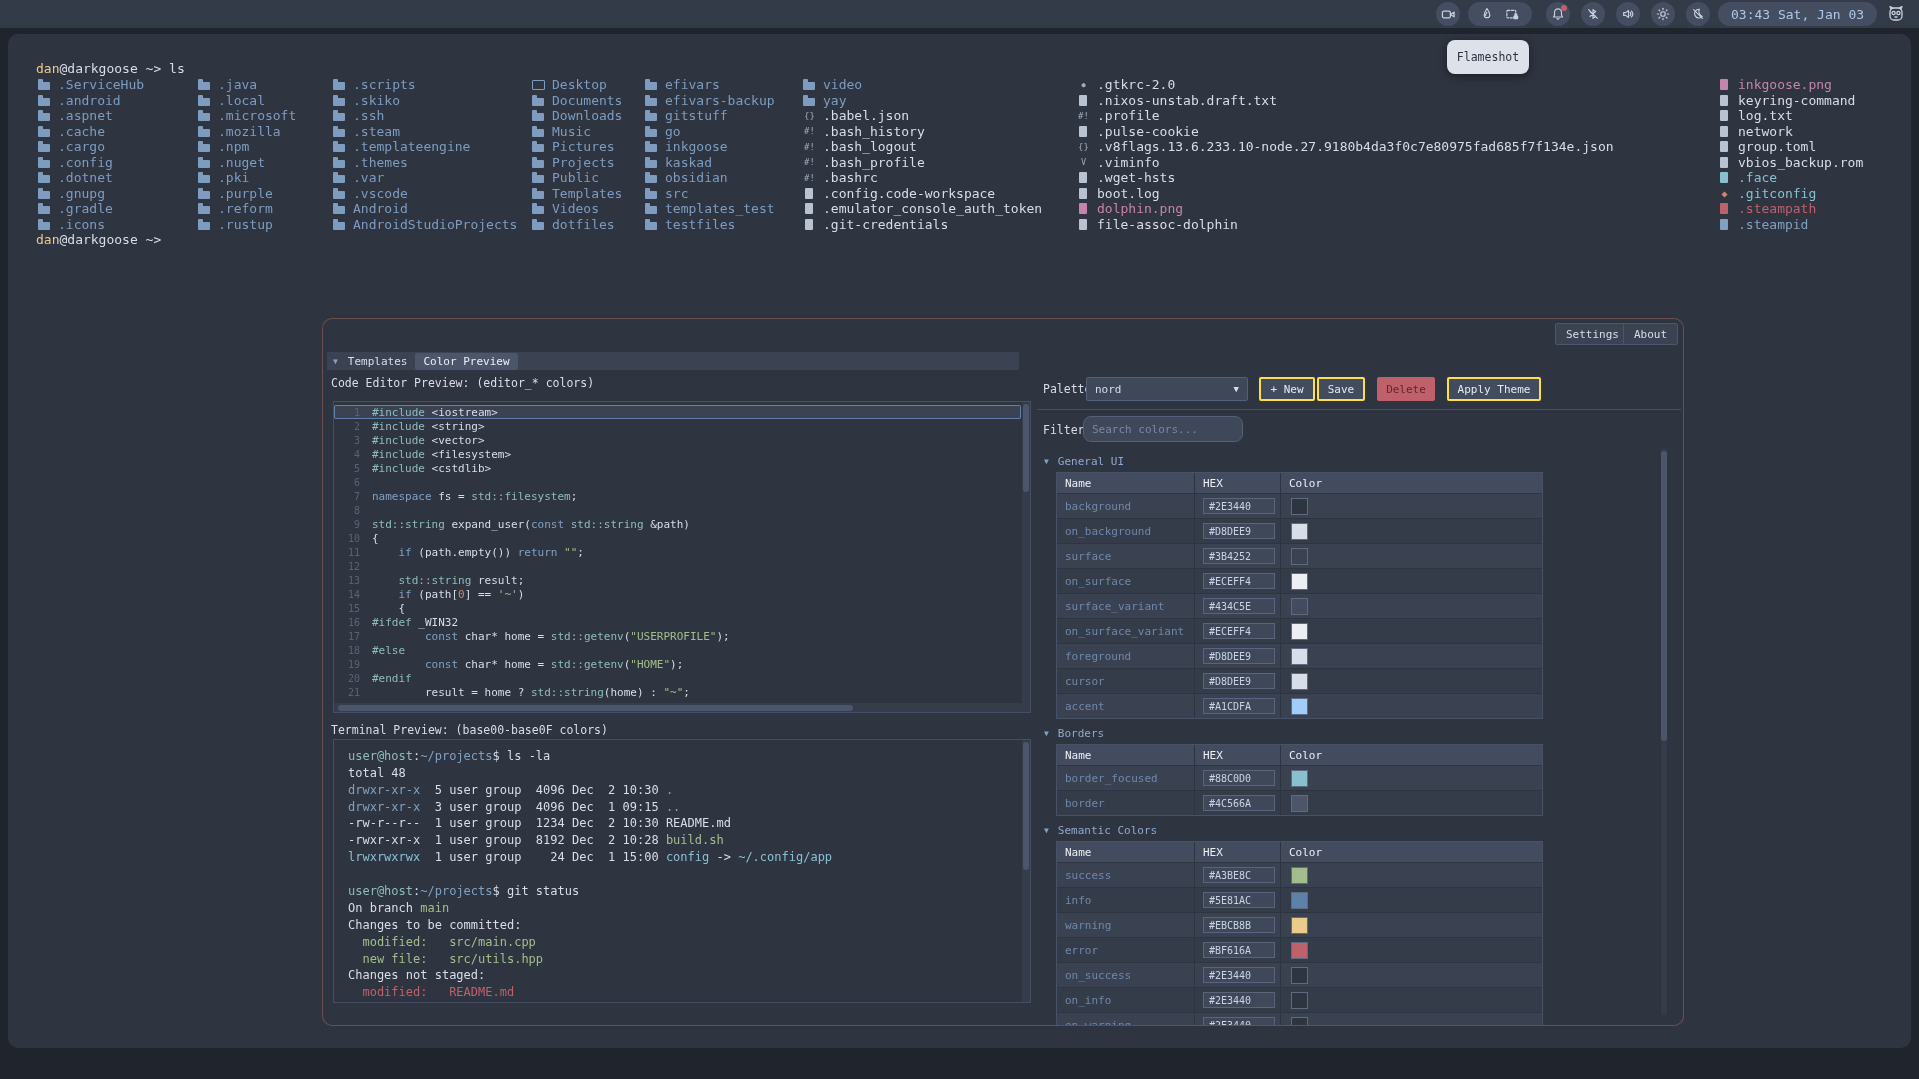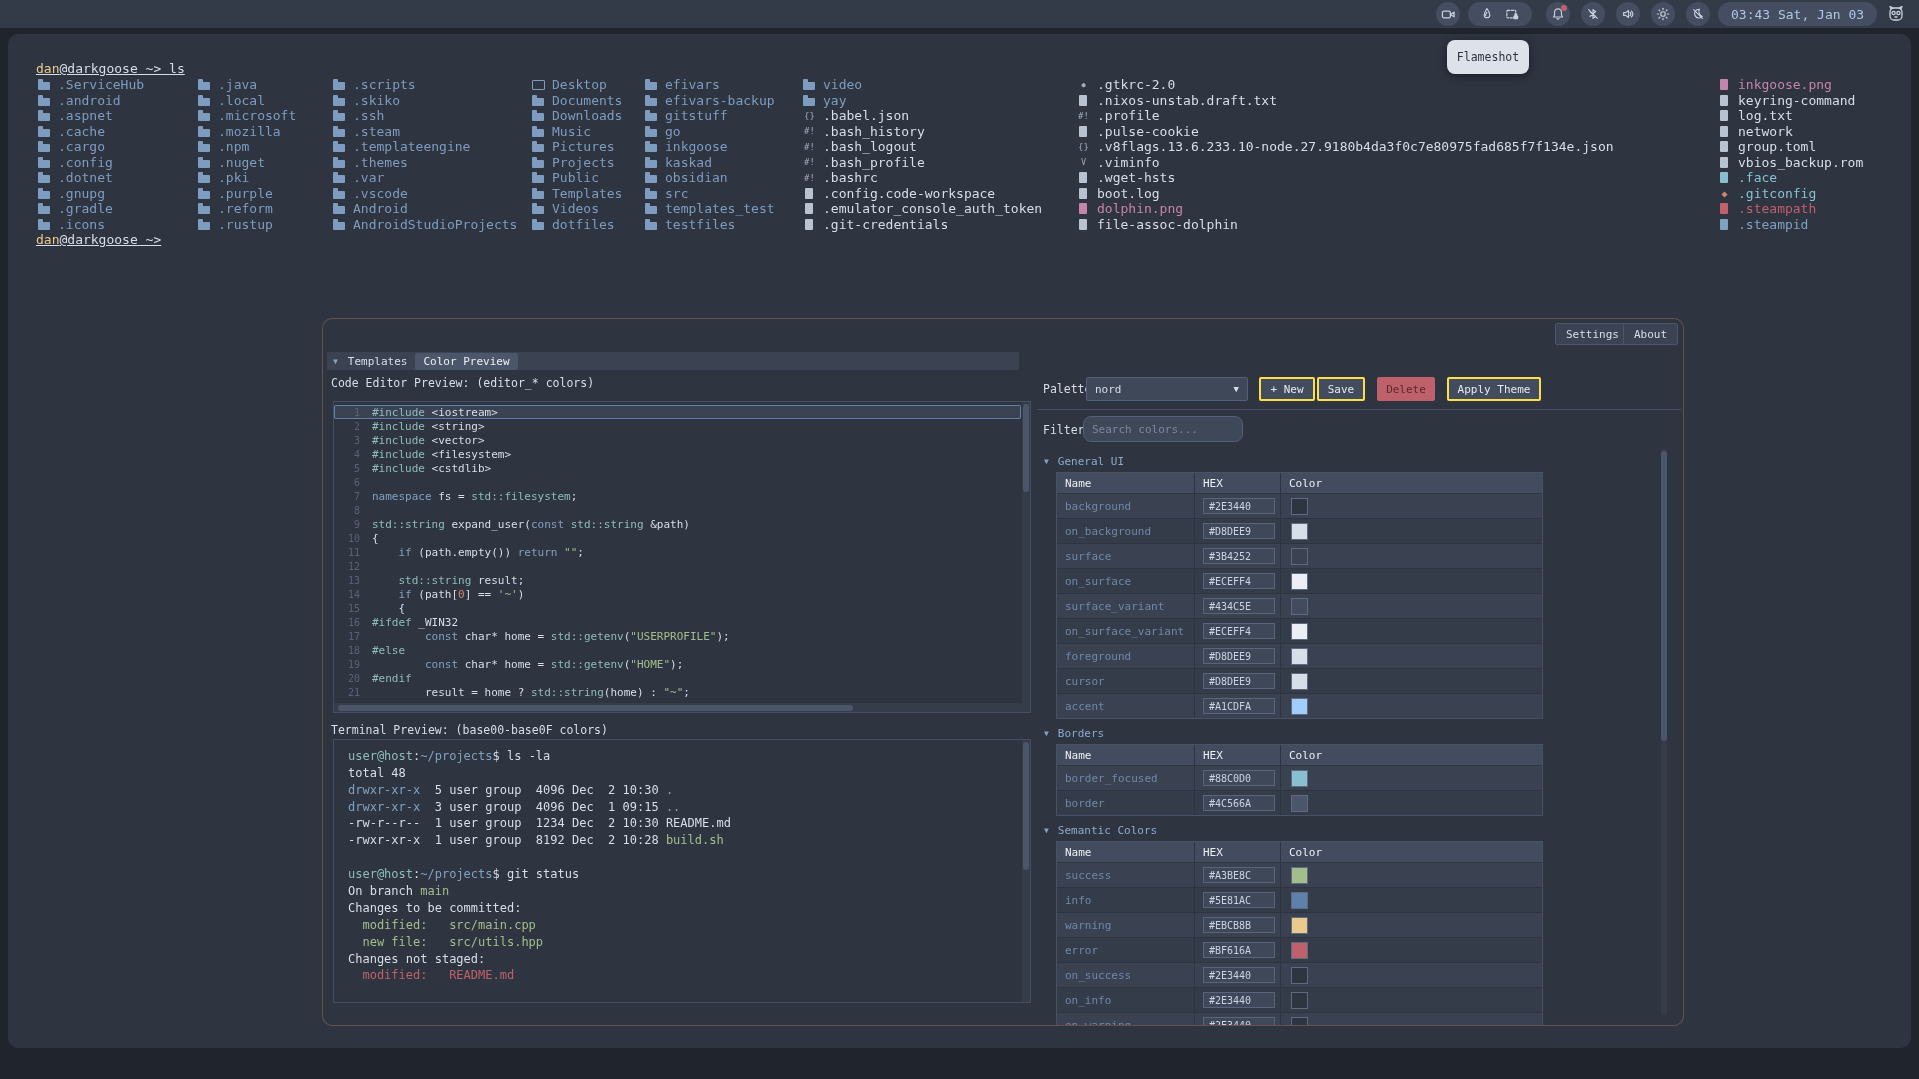--- a/index.html
+++ b/index.html
@@ -28,21 +28,21 @@
     display:flex;align-items:center;justify-content:space-evenly;}
   .clockpill{position:absolute;left:1718px;top:2px;height:24px;border-radius:12px;background:#454e60;
     display:flex;align-items:center;padding:0 13px;font-size:13px;color:#AFC6E8;}
   .owlbox{position:absolute;left:1884px;top:2px;width:24px;height:24px;display:flex;align-items:center;justify-content:center;}
   svg.tbi{stroke:#C9D1DE;fill:none;stroke-width:1.3;stroke-linecap:round;stroke-linejoin:round;}
   .belldot{position:absolute;margin-left:12px;margin-top:-12px;width:6px;height:6px;border-radius:50%;background:var(--red);}
   .tooltip{position:absolute;left:1447px;top:40px;width:82px;height:34px;background:#DCE1EA;border-radius:8px;
     color:#2E3440;font-size:11.5px;display:flex;align-items:center;justify-content:center;box-shadow:0 2px 8px rgba(0,0,0,.45);z-index:30;}
   
   .termwin{position:absolute;left:8px;top:34px;width:1903px;height:1014px;background:var(--bg0);border-radius:10px;}
-  .pline{position:absolute;left:28px;font-size:13px;white-space:pre;text-decoration:underline;}
+  .pline{position:absolute;left:28px;font-size:13px;white-space:pre;}
   .p1{top:27px}.p2{top:198px}
   .ls-grid{position:absolute;left:0;top:43px;width:100%;height:156px;}
   .ls-col{position:absolute;top:0;}
   .col1{left:30px}.col2{left:190px}.col3{left:325px}.col4{left:524px}
   .col5{left:637px}.col6{left:795px}.col7{left:1069px}.col8{left:1710px}
   .ls-row{height:15.5px;display:flex;align-items:center;font-size:13px;white-space:pre;}
   .ic{width:13px;height:12px;margin-right:7px;flex:0 0 13px;position:relative;display:inline-flex;
     align-items:center;justify-content:center;font-size:9px;color:#9FAABD;}
   .ic-folder::before{content:"";position:absolute;left:0;top:3.5px;width:12px;height:8px;background:var(--dirblue);border-radius:1px;}
   .ic-folder::after{content:"";position:absolute;left:0;top:0.5px;width:5px;height:4px;background:var(--dirblue);border-radius:1px 1px 0 0;}
@@ -456,20 +456,21 @@
       </div>
       <div class="plabel lbl2">Terminal Preview: (base00-base0F colors)</div>
       <div class="termbox">
         <div class="termlines" id="term-lines">
             <div class="tl"><span class="c-teal">user@host</span><span class="c-fg">:</span><span class="c-blue">~/projects</span><span class="c-fg">$ </span><span class="c-fg">ls -la</span></div>
             <div class="tl"><span class="c-fg">total 48</span></div>
             <div class="tl"><span class="c-blue">drwxr-xr-x</span><span class="c-fg">  5 user group  4096 Dec  2 10:30 </span><span class="c-blue">.</span></div>
             <div class="tl"><span class="c-blue">drwxr-xr-x</span><span class="c-fg">  3 user group  4096 Dec  1 09:15 </span><span class="c-blue">..</span></div>
             <div class="tl"><span class="c-fg">-rw-r--r--  1 user group  1234 Dec  2 10:30 README.md</span></div>
             <div class="tl"><span class="c-fg">-rwxr-xr-x  1 user group  8192 Dec  2 10:28 </span><span class="c-green">build.sh</span></div>
+            <div class="tl"><span class="c-cyan">lrwxrwxrwx</span><span class="c-fg">  1 user group    24 Dec  1 15:00 </span><span class="c-cyan">config</span><span class="c-fg"> -&gt; </span><span class="c-cyan">~/.config/app</span></div>
             <div class="tl"></div>
             <div class="tl"><span class="c-teal">user@host</span><span class="c-fg">:</span><span class="c-blue">~/projects</span><span class="c-fg">$ </span><span class="c-fg">git status</span></div>
             <div class="tl"><span class="c-fg">On branch </span><span class="c-green">main</span></div>
             <div class="tl"><span class="c-fg">Changes to be committed:</span></div>
             <div class="tl"><span class="c-green">  modified:   src/main.cpp</span></div>
             <div class="tl"><span class="c-green">  new file:   src/utils.hpp</span></div>
             <div class="tl"><span class="c-fg">Changes not staged:</span></div>
             <div class="tl"><span class="c-red">  modified:   README.md</span></div>
           </div>
         <div class="vsb">

